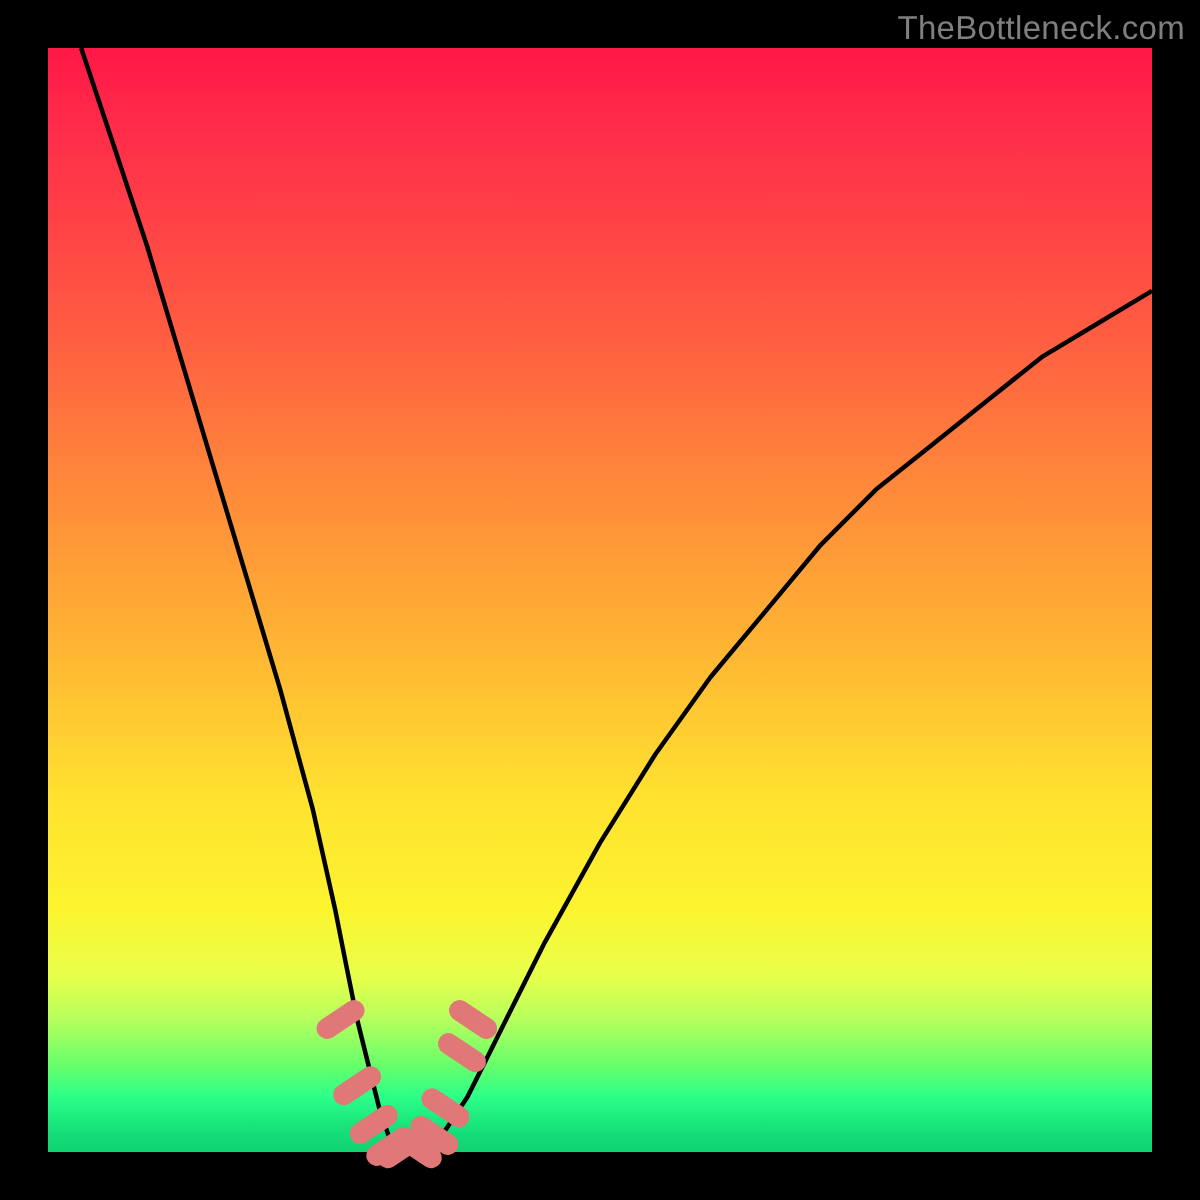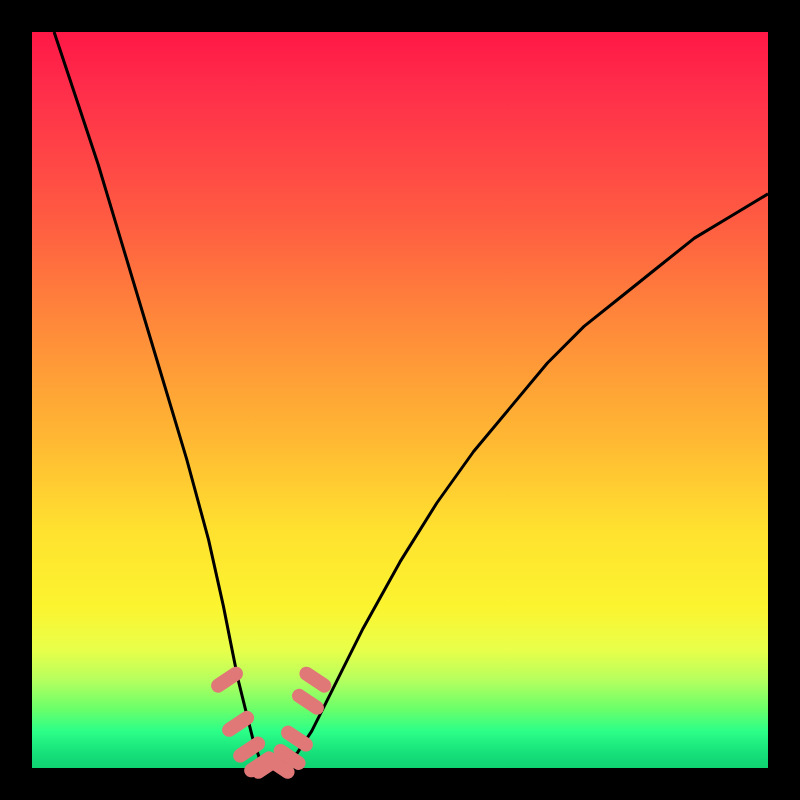--- a/index.html
+++ b/index.html
@@ -78,13 +78,14 @@
         <path d="M 219.16 738.32 L 237.16 726.32" stroke="#e07878" stroke-width="14" stroke-linecap="round" fill="none"></path>
         <path d="M 226.52 739.792 L 244.52 727.792" stroke="#e07878" stroke-width="14" stroke-linecap="round" fill="none"></path>
         <path d="M 237.56 727.792 L 255.56 739.792" stroke="#e07878" stroke-width="14" stroke-linecap="round" fill="none"></path>
         <path d="M 248.59999999999997 718.96 L 266.59999999999997 730.96" stroke="#e07878" stroke-width="14" stroke-linecap="round" fill="none"></path>
         <path d="M 255.95999999999998 700.56 L 273.96 712.56" stroke="#e07878" stroke-width="14" stroke-linecap="round" fill="none"></path>
         <path d="M 267 663.76 L 285 675.76" stroke="#e07878" stroke-width="14" stroke-linecap="round" fill="none"></path>
         <path d="M 274.36 641.6800000000001 L 292.36 653.6800000000001" stroke="#e07878" stroke-width="14" stroke-linecap="round" fill="none"></path>
       </g>
   </svg>
 
+  <div class="watermark">TheBottleneck.com</div>
 </div>
 
 </body></html>

